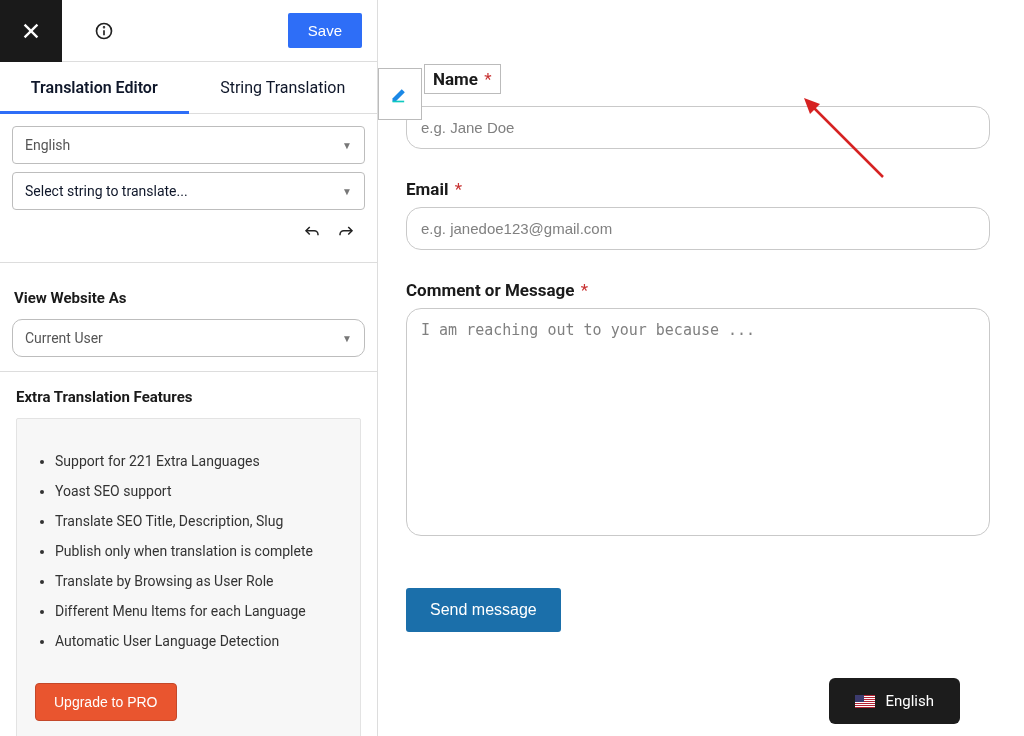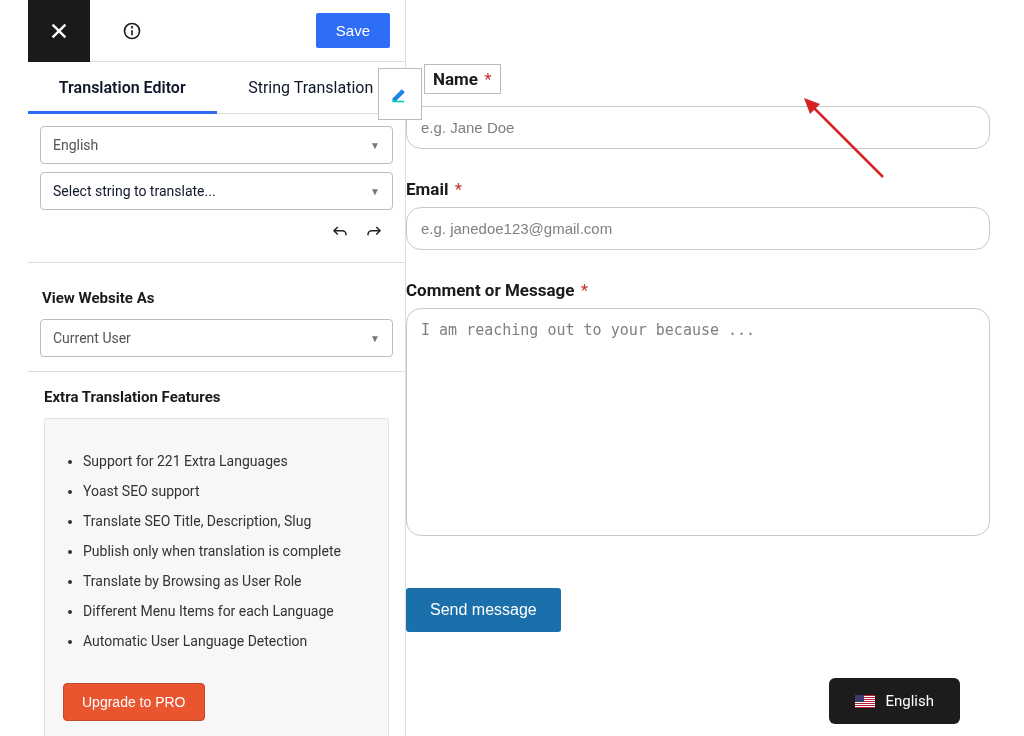--- a/index.html
+++ b/index.html
@@ -1,17 +1,17 @@
 <!DOCTYPE html>
 <html><head>
 <meta charset="utf-8">
 <style>
   * { box-sizing: border-box; margin: 0; padding: 0; }
   body { font-family: -apple-system, BlinkMacSystemFont, "Segoe UI", Roboto, Arial, sans-serif; background: #fff; color: #1a1a1a; width: 1024px; height: 736px; overflow: hidden; position: relative; }
-  .sidebar { width: 378px; height: 736px; border-right: 1px solid #ddd; float: left; background: #fff; position: relative; margin-left: 28px; }
+  .sidebar { width: 378px; height: 736px; border-right: 1px solid #ddd; float: left; background: #fff; position: relative; }
   .topbar { height: 62px; border-bottom: 1px solid #ddd; display: flex; align-items: center; }
   .close-box { width: 62px; height: 62px; background: #1a1a1a; display: flex; align-items: center; justify-content: center; cursor: pointer; }
   .close-box svg { width: 22px; height: 22px; }
   .info-box { flex: 1; display: flex; align-items: center; padding-left: 32px; }
   .info-box svg { width: 20px; height: 20px; }
   .save-btn { background: #2e6ef7; color: #fff; border: none; padding: 9px 20px; font-size: 15px; border-radius: 2px; margin-right: 15px; cursor: pointer; font-weight: 500; }
   .tabs { display: flex; border-bottom: 1px solid #ddd; }
   .tab { flex: 1; text-align: center; padding: 16px 0; font-size: 16px; color: #0f172a; cursor: pointer; position: relative; }
   .tab.active { font-weight: 600; }
   .tab.active::after { content: ""; position: absolute; left: 0; right: 0; bottom: -1px; height: 3px; background: #2e6ef7; }
@@ -90,21 +90,21 @@
           <path d="M15 14l5-5-5-5"></path>
           <path d="M20 9H9a5 5 0 00-5 5v1"></path>
         </svg>
     </div>
   </div>
 
   <div style="height:1px;background:#ddd;"></div>
 
   <div class="view-section">
     <div class="section-title">View Website As</div>
-    <div class="select" style="margin-bottom:4px;">
+    <div class="select" style="margin-bottom:4px;border-radius:10px;">
       <span>Current User</span>
       <span class="caret">▼</span>
     </div>
   </div>
 
   <div style="height:1px;background:#ddd;"></div>
 
   <div class="section-wrap">
     <div class="section-title" style="margin-top:16px;">Extra Translation Features</div>
     <div class="features-box">

